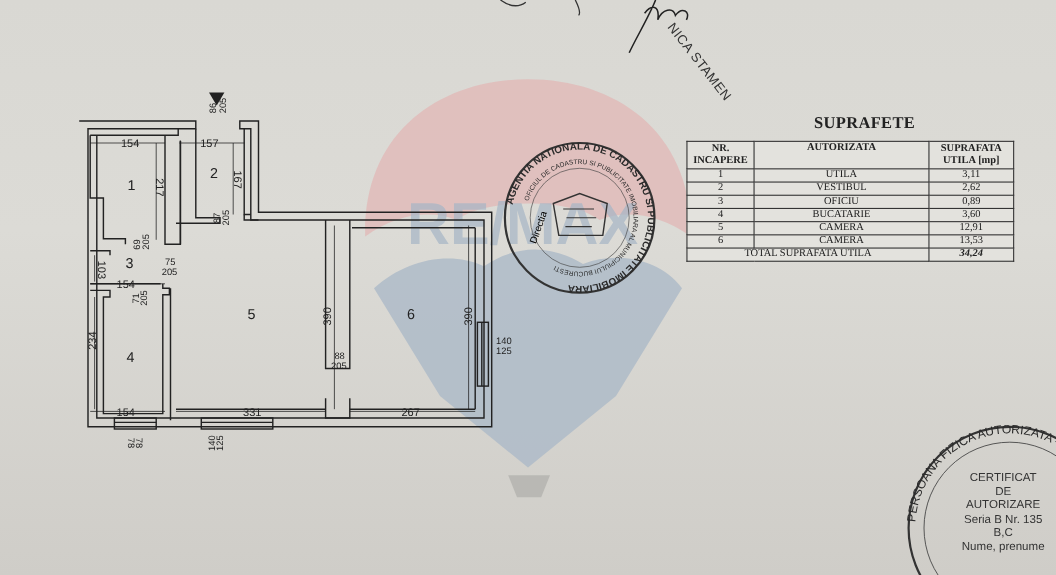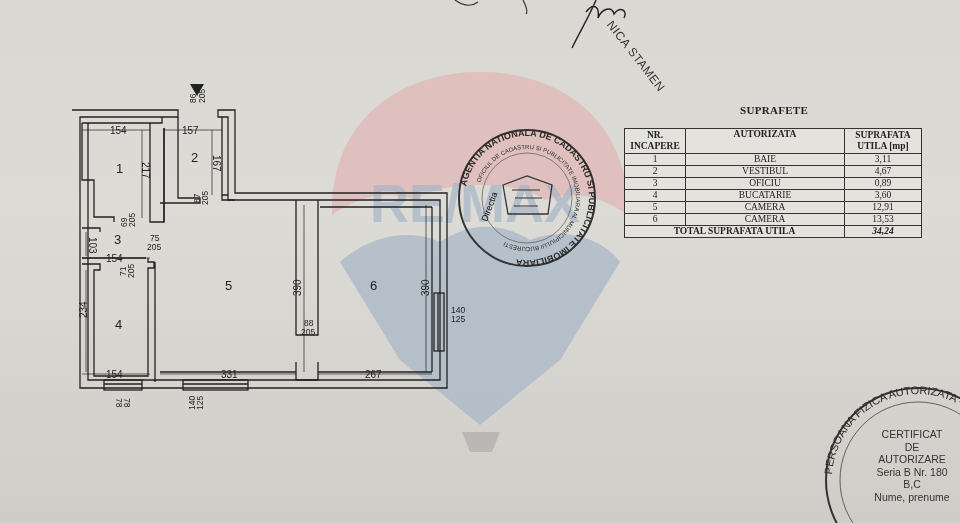--- a/index.html
+++ b/index.html
@@ -1,21 +1,21 @@
 <!DOCTYPE html>
 <html><head>
 <meta charset="utf-8">
 <style>
   html,body{margin:0;padding:0;}
   body{width:960px;height:523px;overflow:hidden;position:relative;
     background:linear-gradient(180deg,#d9d8d3 0%,#dcdbd6 40%,#cfcdc8 100%);
     font-family:"Liberation Serif",serif;color:#222;}
   .layer{position:absolute;left:0;top:0;width:960px;height:523px;}
   .sig-text{position:absolute;left:615px;top:18px;font-family:"Liberation Sans",sans-serif;font-size:12px;transform:rotate(52deg);transform-origin:left top;color:#333;letter-spacing:0.5px;}
-  .table-title{position:absolute;left:740px;top:104px;font-size:11px;font-weight:bold;letter-spacing:0.3px;}
+  .table-title{position:absolute;left:740px;top:104px;font-size:15px;font-weight:bold;letter-spacing:0.3px;}
   table.suprafete{position:absolute;left:624px;top:128px;border-collapse:collapse;font-size:9.5px;background:#e3e2dd;}
   table.suprafete td,table.suprafete th{border:1.3px solid #333;padding:0 4px;text-align:center;line-height:11px;}
   table.suprafete th{font-weight:bold;}
   .cert-text{position:absolute;left:872px;top:428px;font-family:"Liberation Sans",sans-serif;font-size:10.5px;line-height:12.5px;text-align:center;color:#333;width:80px;}
 </style>
 </head>
 <body>
 
 <svg class="layer" viewBox="0 0 960 523">
   <path d="M332,215 C330,120 400,72 480,72 C560,72 630,120 628,215 C600,195 570,190 545,200 C520,180 440,180 415,200 C390,190 360,195 332,215 Z" fill="#e1b7b6" opacity="0.75"></path>
@@ -137,27 +137,27 @@
       <span>INCAPERE</span>
     </th>
     <th style="width:150px;vertical-align:top;">AUTORIZATA</th>
     <th style="width:68px;">
       <span>SUPRAFATA</span><br>
       <span style="font-weight:bold">UTILA [mp]</span>
     </th>
   </tr>
   <tr>
     <td>1</td>
-    <td>BAIE</td>
+    <td>UTILA</td>
     <td>3,11</td>
   </tr>
   <tr>
     <td>2</td>
     <td>VESTIBUL</td>
-    <td>4,67</td>
+    <td>2,62</td>
   </tr>
   <tr>
     <td>3</td>
     <td>OFICIU</td>
     <td>0,89</td>
   </tr>
   <tr>
     <td>4</td>
     <td>BUCATARIE</td>
     <td>3,60</td>
@@ -166,36 +166,36 @@
     <td>5</td>
     <td>CAMERA</td>
     <td>12,91</td>
   </tr>
   <tr>
     <td>6</td>
     <td>CAMERA</td>
     <td>13,53</td>
   </tr>
   <tr>
-    <td colspan="2" style="font-weight:bold;">TOTAL SUPRAFATA UTILA</td>
+    <td colspan="2" style="font-weight:normal;">TOTAL SUPRAFATA UTILA</td>
     <td style="font-weight:bold;font-style:italic;">34,24</td>
   </tr>
 </tbody>
   </table>
 
 <svg class="layer" viewBox="0 0 960 523">
   <defs>
     <path id="certRing" d="M918,480 m-86,0 a86,86 0 1,1 172,0 a86,86 0 1,1 -172,0"></path>
   </defs>
   <circle cx="918" cy="480" r="92" fill="none" stroke="#333" stroke-width="2"></circle>
   <circle cx="918" cy="480" r="78" fill="none" stroke="#444" stroke-width="0.8"></circle>
   <text font-family="Liberation Sans, sans-serif" font-size="11" fill="#2a2a2a">
     <textPath href="#certRing" startOffset="1%">PERSOANA FIZICA AUTORIZATA - CADASTRU</textPath>
   </text>
 </svg>
 <div class="cert-text">
   <div>CERTIFICAT</div>
   <div>DE</div>
   <div>AUTORIZARE</div>
-  <div>Seria B Nr. 180</div>
+  <div>Seria B Nr. 135</div>
   <div>B,C</div>
   <div>Nume, prenume</div>
 </div>
 
 </body></html>

